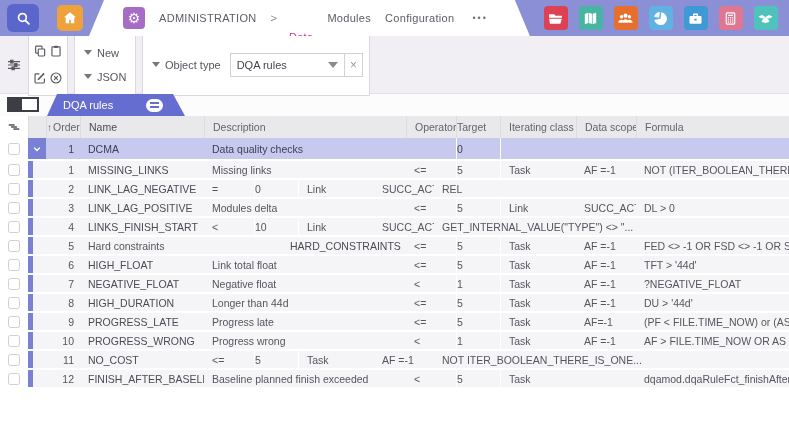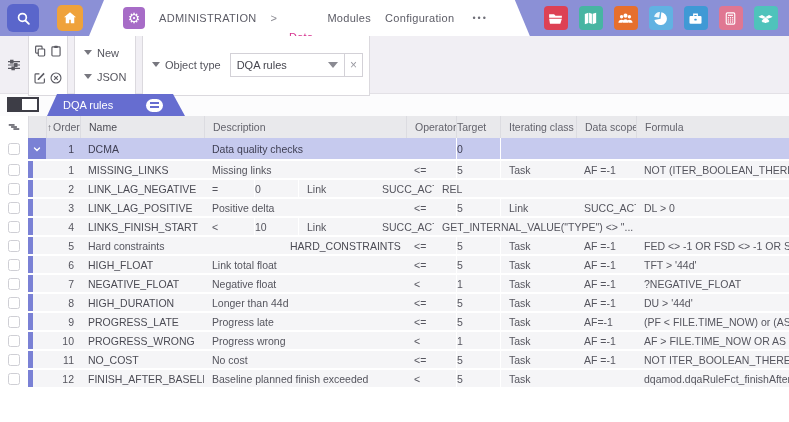--- a/index.html
+++ b/index.html
@@ -292,21 +292,21 @@
       </div>
       <div class="t-row">
         <div class="cell c-sel">
           <span class="checkbox"></span>
         </div>
         <div class="cell c-exp">
           <span class="groupbar" style="background: rgb(122, 129, 213);"></span>
         </div>
         <div class="cell c-order">3</div>
         <div class="cell c-name">LINK_LAG_POSITIVE</div>
-        <div class="cell c-desc">Positive delta</div>
+        <div class="cell c-desc">Modules delta</div>
         <div class="cell c-op">&lt;=</div>
         <div class="cell c-target">5</div>
         <div class="cell c-iter">Link</div>
         <div class="cell c-scope">SUCC_ACTI...</div>
         <div class="cell c-formula">DL &gt; 0</div>
       </div>
       <div class="t-row">
         <div class="cell c-sel">
           <span class="checkbox"></span>
         </div>
@@ -419,21 +419,20 @@
       </div>
       <div class="t-row">
         <div class="cell c-sel">
           <span class="checkbox"></span>
         </div>
         <div class="cell c-exp">
           <span class="groupbar" style="background: rgb(122, 129, 213);"></span>
         </div>
         <div class="cell c-order">11</div>
         <div class="cell c-name">NO_COST</div>
-        <div class="cell c-desc">No cost</div>
         <div class="cell c-op">&lt;=</div>
         <div class="cell c-target">5</div>
         <div class="cell c-iter">Task</div>
         <div class="cell c-scope">AF =-1</div>
         <div class="cell c-formula">NOT ITER_BOOLEAN_THERE_IS_ONE...</div>
       </div>
       <div class="t-row">
         <div class="cell c-sel">
           <span class="checkbox"></span>
         </div>

